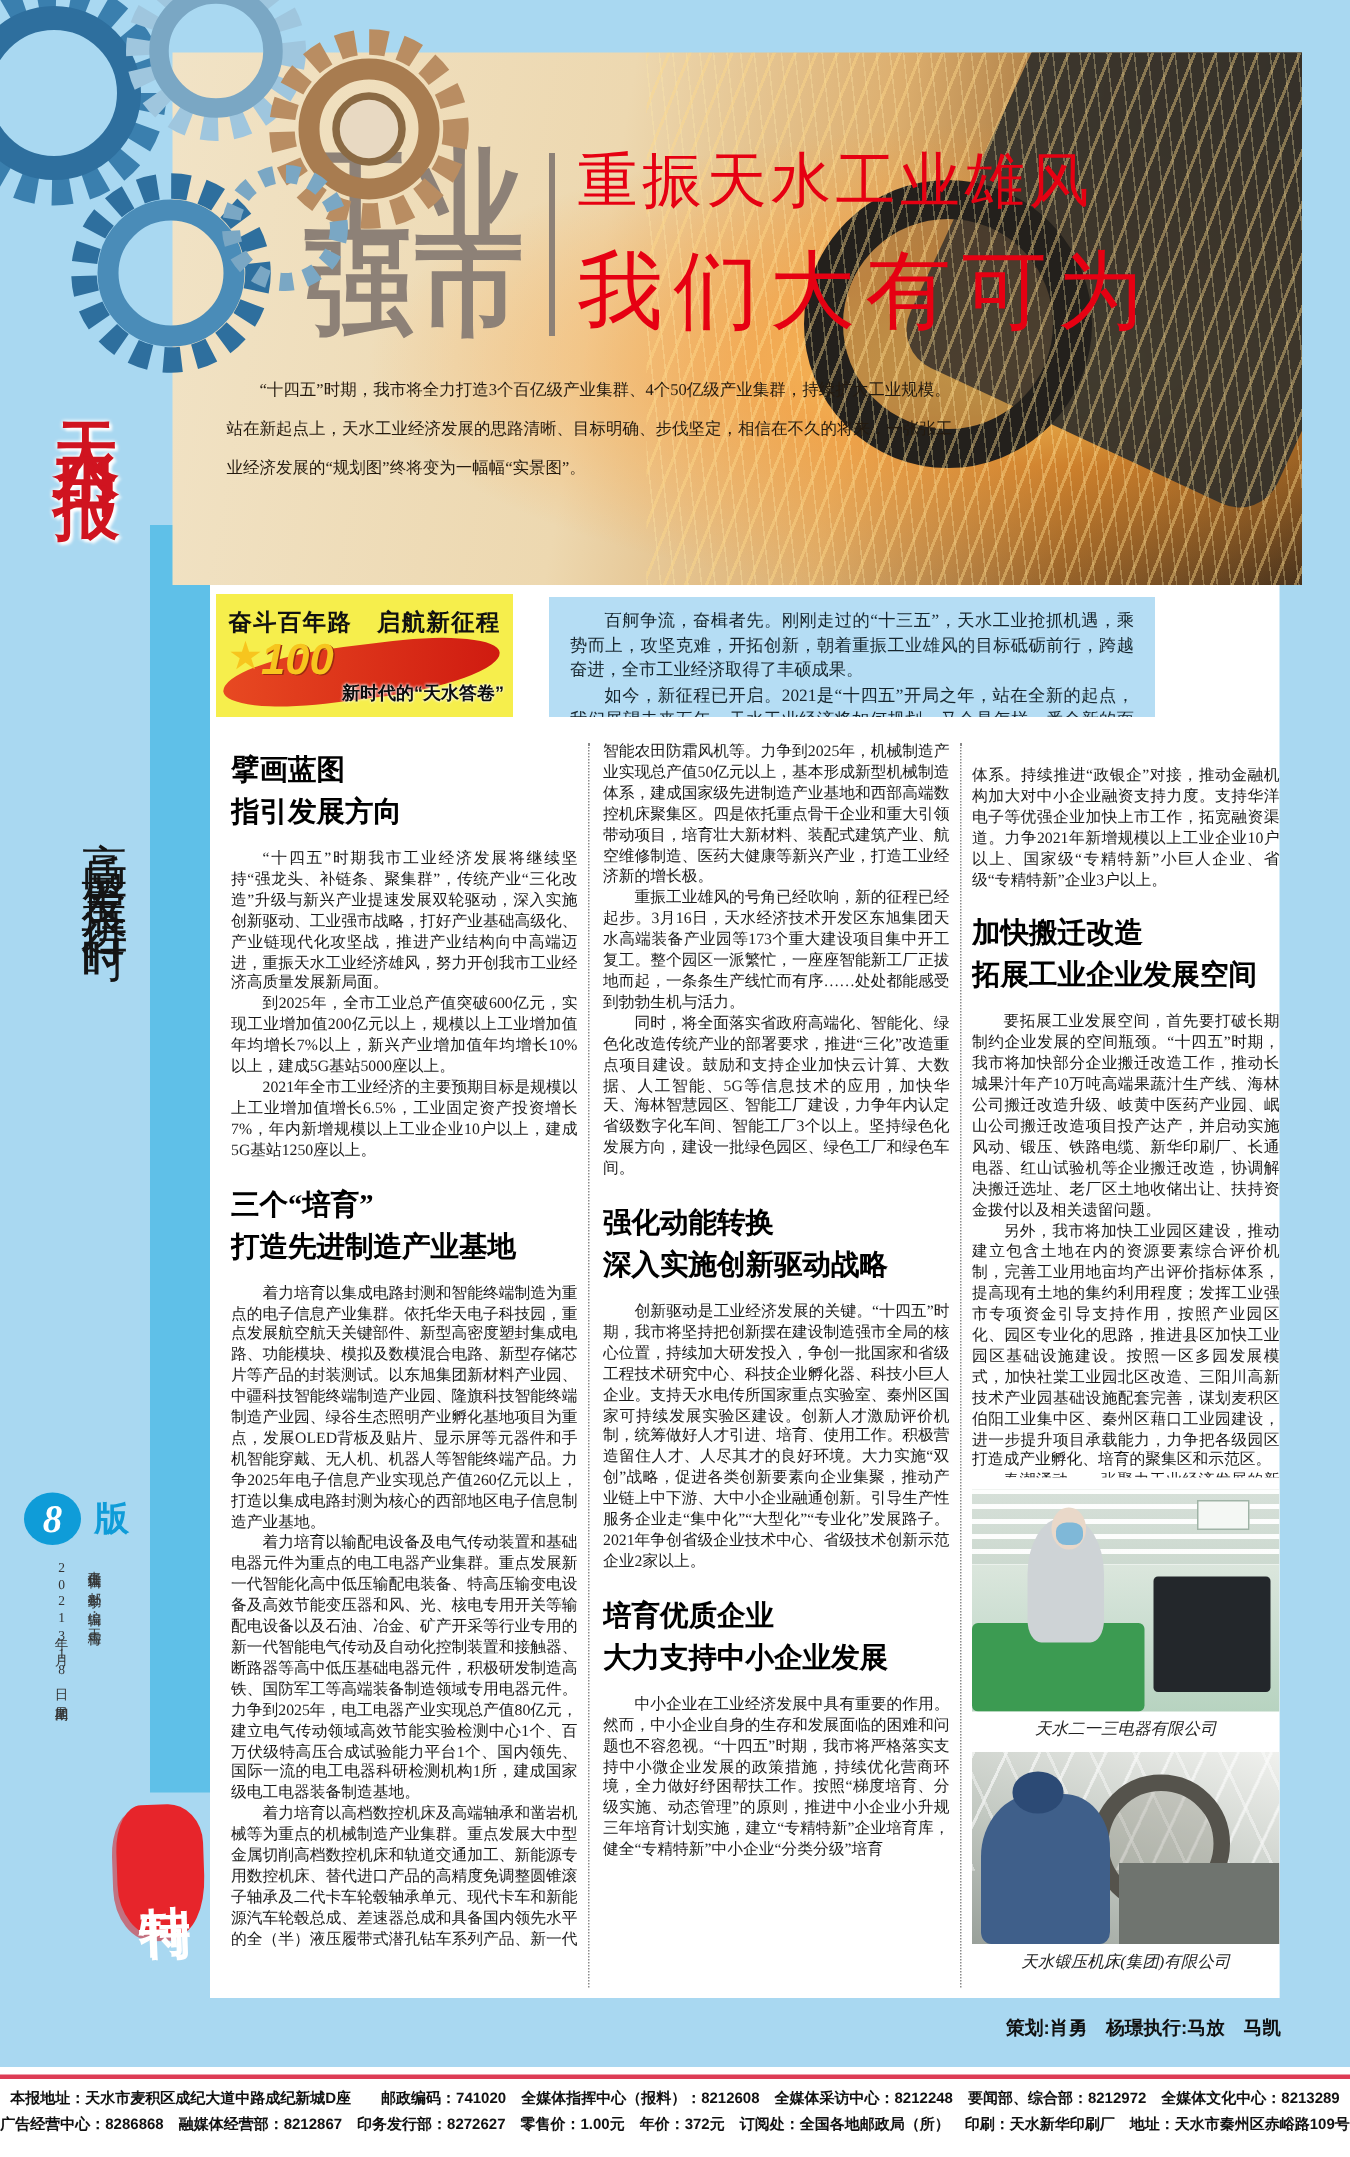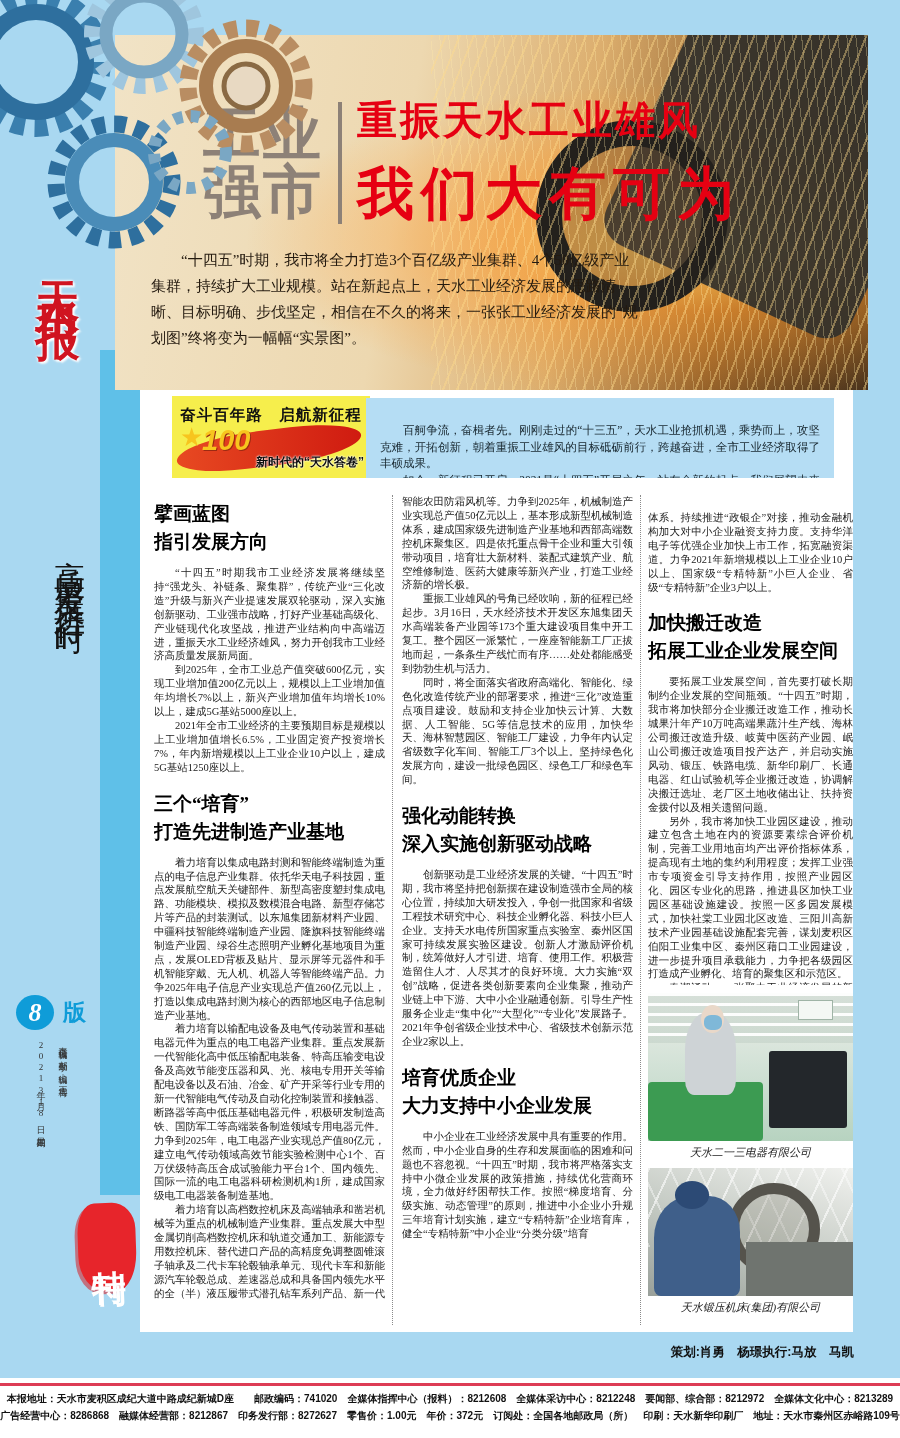--- a/index.html
+++ b/index.html
@@ -31,43 +31,43 @@
       radial-gradient(ellipse at 78% 58%, rgba(255,205,95,.95) 0%, rgba(255,155,45,.55) 24%, rgba(130,70,25,0) 55%),
       linear-gradient(100deg,#f1e3c6 0%,#edd8b0 38%,#dcae6e 60%,#8e5e2a 80%,#46311c 100%)}
   .hero .sparks{position:absolute;right:0;top:0;width:58%;height:100%;opacity:.75;
       background:repeating-linear-gradient(112deg, rgba(255,220,140,.55) 0 2px, transparent 2px 13px),
                  repeating-linear-gradient(84deg, rgba(255,235,170,.4) 0 1px, transparent 1px 9px)}
   .hero .machine{position:absolute;right:-50px;top:-40px;width:270px;height:310px;background:#33302b;
       transform:rotate(25deg);border-radius:28px;opacity:.93}
   .hero .blade{position:absolute;right:140px;top:85px;width:140px;height:140px;border-radius:50%;
       border:26px solid #23201c;background:rgba(95,72,48,.35)}
   .title-block{position:absolute;left:88px;top:58px;display:flex;align-items:center;z-index:4}
-  .t-gray{font-family:"Liberation Sans",sans-serif;font-weight:bold;font-size:58px;line-height:58px;
+  .t-gray{font-family:"Liberation Sans",sans-serif;font-weight:bold;font-size:72px;line-height:58px;
           color:#8d8177;letter-spacing:2px;text-align:left}
   .t-div{width:4px;height:122px;background:#8d8177;margin:0 15px}
-  .t-red{font-family:"Liberation Sans",sans-serif;font-weight:bold;color:#e60012}
+  .t-red{font-family:"Liberation Sans",sans-serif;font-weight:normal;color:#e60012}
   .t-red .l1{font-size:40px;letter-spacing:3px}
   .t-red .l2{font-size:57px;letter-spacing:7px;margin-top:8px}
-  .hero-intro{position:absolute;left:36px;top:212px;width:488px;margin:0;font-size:15px;line-height:26px;
+  .hero-intro{position:absolute;left:36px;top:212px;width:488px;margin:0;font-size:11px;line-height:26px;
           color:#241a0f;text-indent:2em;z-index:4;font-weight:500}
   
   .main{position:absolute;left:140px;top:390px;width:713px;height:942px;background:#fff;z-index:1}
-  .banner{position:absolute;left:32px;top:6px;width:198px;height:82px;background:#f6ee4c;overflow:hidden;box-sizing:border-box;padding:9px 6px 5px}
+  .banner{position:absolute;left:4px;top:6px;width:198px;height:82px;background:#f6ee4c;overflow:hidden;box-sizing:border-box;padding:9px 6px 5px}
   .banner .b1{position:relative;z-index:2;font-family:"Liberation Sans",sans-serif;font-weight:bold;
           font-size:15.5px;color:#111;text-align:center;letter-spacing:1px;white-space:nowrap}
   .banner .ribbon{position:absolute;left:4px;top:34px;width:186px;height:36px;z-index:0;
           background:linear-gradient(100deg,#e84a22,#cf1a10);transform:rotate(-7deg);
           border-radius:50% 42% 52% 40%/62% 50% 62% 50%}
   .banner .emblem{position:absolute;left:8px;top:26px;font-size:26px;color:#f7c51e;z-index:1}
   .banner .b100{position:absolute;left:30px;top:28px;font:bold italic 29px "Liberation Sans",sans-serif;
           color:#f7c51e;text-shadow:1px 1px 0 #9c2a12;z-index:2}
   .banner .b2{position:absolute;right:6px;bottom:7px;z-index:2;font-family:"Liberation Sans",sans-serif;
           font-weight:bold;font-size:12px;color:#0d0d0d;text-shadow:0 0 2px #fff,0 0 2px #fff;white-space:nowrap}
-  .intro-box{position:absolute;left:226px;top:8px;width:468px;height:80px;background:#b5ddf4;
-          box-sizing:border-box;padding:24px 14px;overflow:hidden}
+  .intro-box{position:absolute;left:226px;top:8px;width:404px;height:80px;background:#b5ddf4;
+          box-sizing:border-box;padding:8px 14px;overflow:hidden}
   .intro-box p{margin:0;text-indent:2em;font-size:11.5px;line-height:16.5px;color:#16252d;text-align:justify}
   
   .col{position:absolute;top:105px;height:837px;overflow:hidden}
   .col1{left:14px;width:231px}
   .col2{left:262px;width:231px}
   .col3{left:508px;width:205px}
   .sep{position:absolute;top:105px;height:830px;width:0;border-left:1px dotted #8a8a8a}
   .sep1{left:252px}.sep2{left:500px}
   .col p{margin:0;text-indent:2em;font-size:10.5px;line-height:13.9px;text-align:justify;color:#1b1b1b}
   .col p.cont{text-indent:0}

